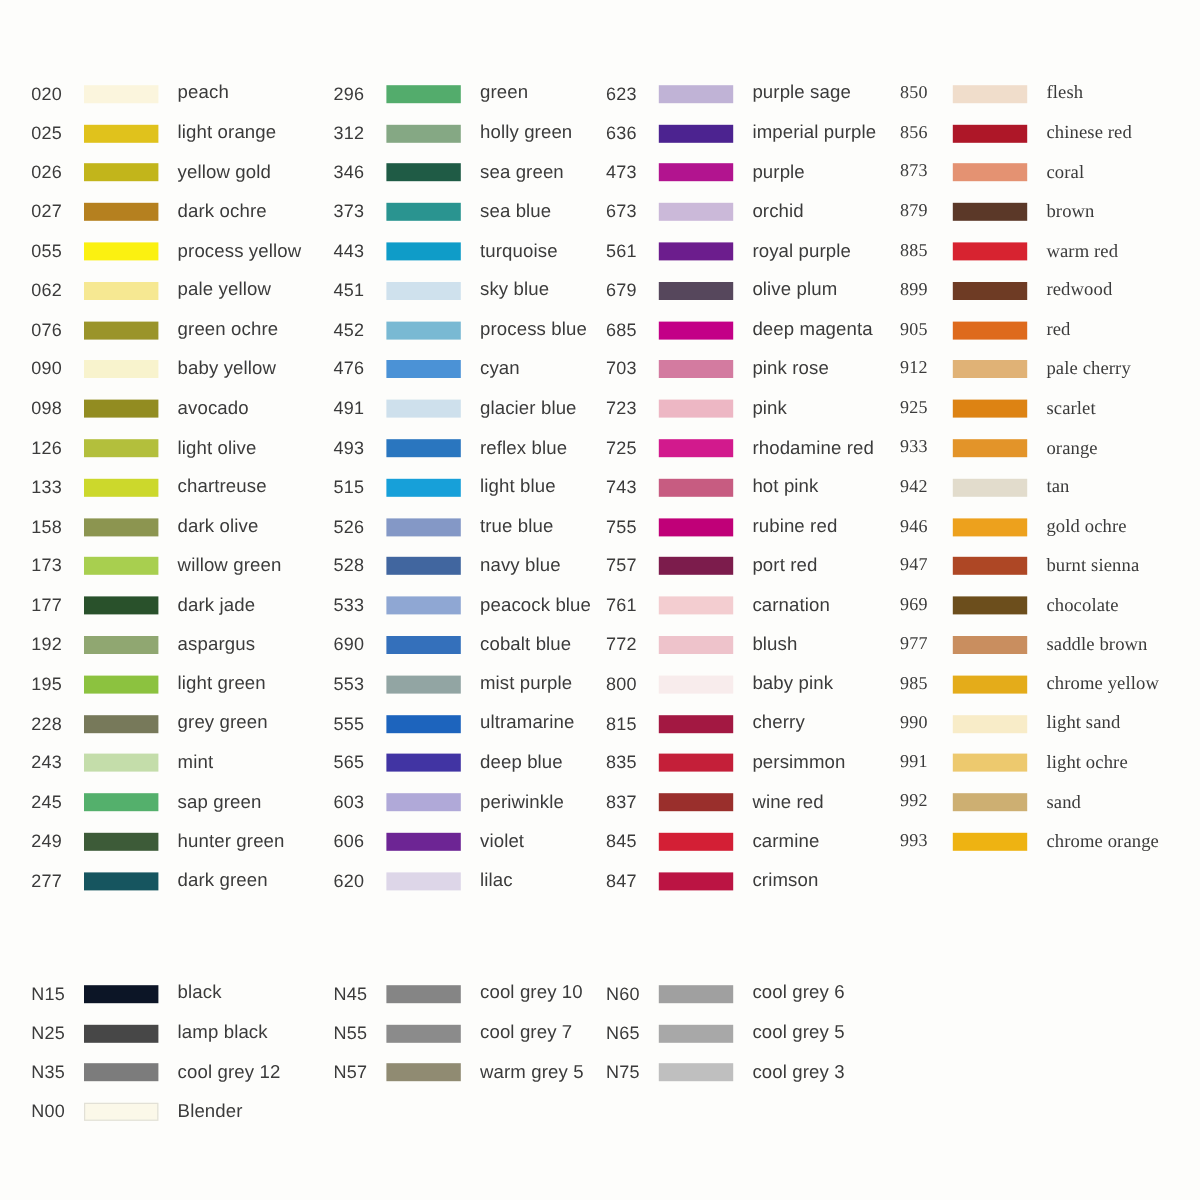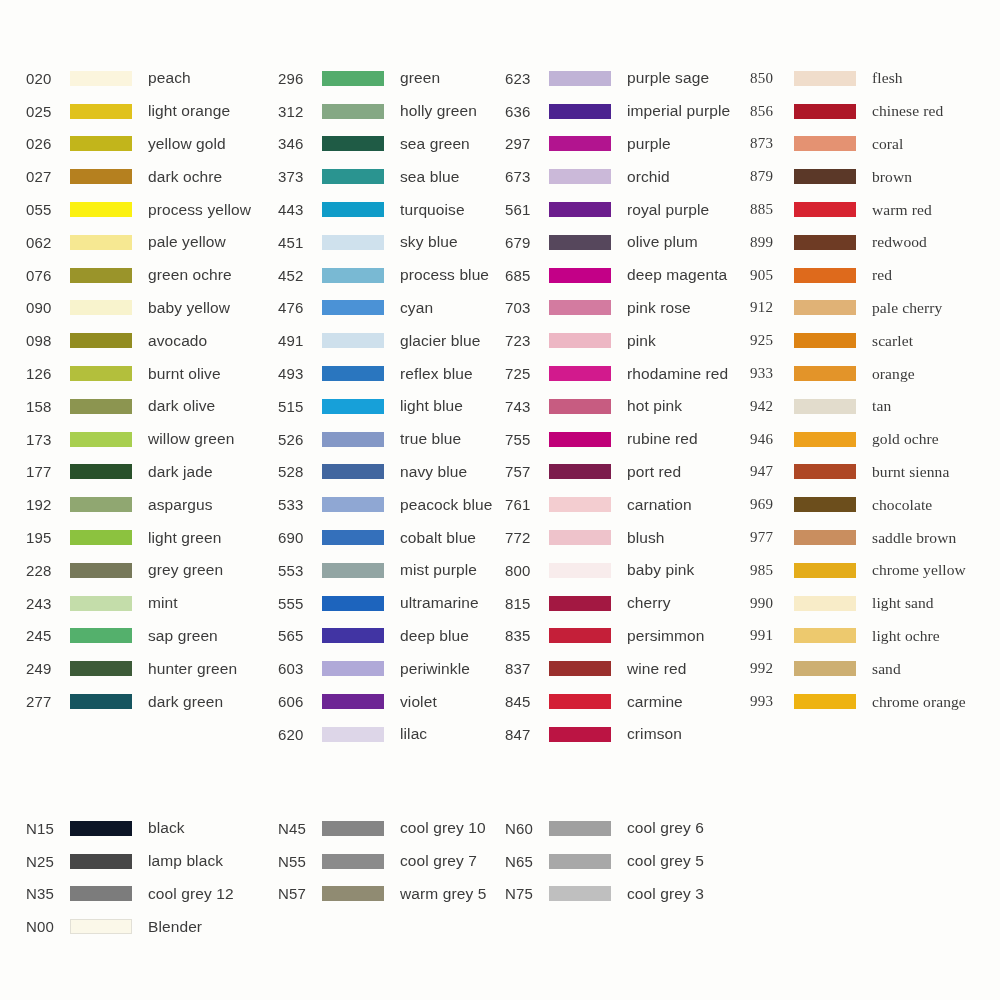--- a/index.html
+++ b/index.html
@@ -125,21 +125,26 @@
           <span class="name">baby yellow</span>
         </div>
         <div class="swatch-row">
           <span class="code">098</span>
           <span class="chip" style="background: rgb(146, 140, 33);"></span>
           <span class="name">avocado</span>
         </div>
         <div class="swatch-row">
           <span class="code">126</span>
           <span class="chip" style="background: rgb(179, 191, 60);"></span>
-          <span class="name">burnt olive</span>
+          <span class="name">light olive</span>
+        </div>
+        <div class="swatch-row">
+          <span class="code">133</span>
+          <span class="chip" style="background: rgb(204, 216, 44);"></span>
+          <span class="name">chartreuse</span>
         </div>
         <div class="swatch-row">
           <span class="code">158</span>
           <span class="chip" style="background: rgb(140, 149, 80);"></span>
           <span class="name">dark olive</span>
         </div>
         <div class="swatch-row">
           <span class="code">173</span>
           <span class="chip" style="background: rgb(168, 207, 79);"></span>
           <span class="name">willow green</span>
@@ -297,21 +302,21 @@
           <span class="code">623</span>
           <span class="chip" style="background: rgb(192, 179, 214);"></span>
           <span class="name">purple sage</span>
         </div>
         <div class="swatch-row">
           <span class="code">636</span>
           <span class="chip" style="background: rgb(76, 35, 144);"></span>
           <span class="name">imperial purple</span>
         </div>
         <div class="swatch-row">
-          <span class="code">297</span>
+          <span class="code">473</span>
           <span class="chip" style="background: rgb(178, 20, 143);"></span>
           <span class="name">purple</span>
         </div>
         <div class="swatch-row">
           <span class="code">673</span>
           <span class="chip" style="background: rgb(203, 185, 217);"></span>
           <span class="name">orchid</span>
         </div>
         <div class="swatch-row">
           <span class="code">561</span>

